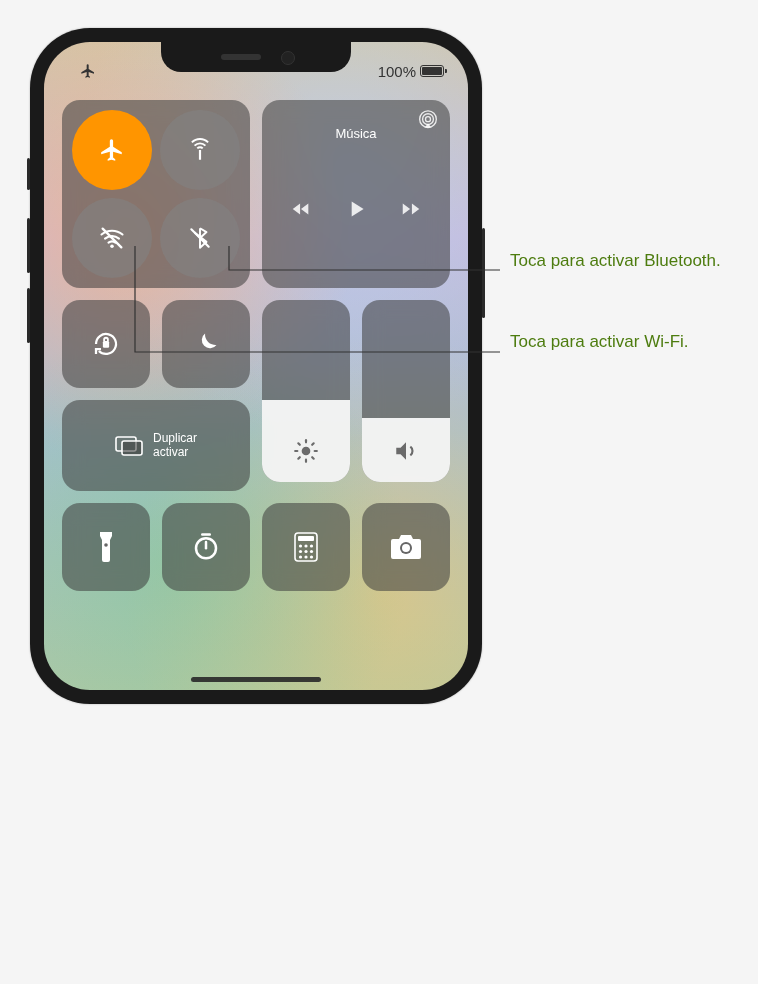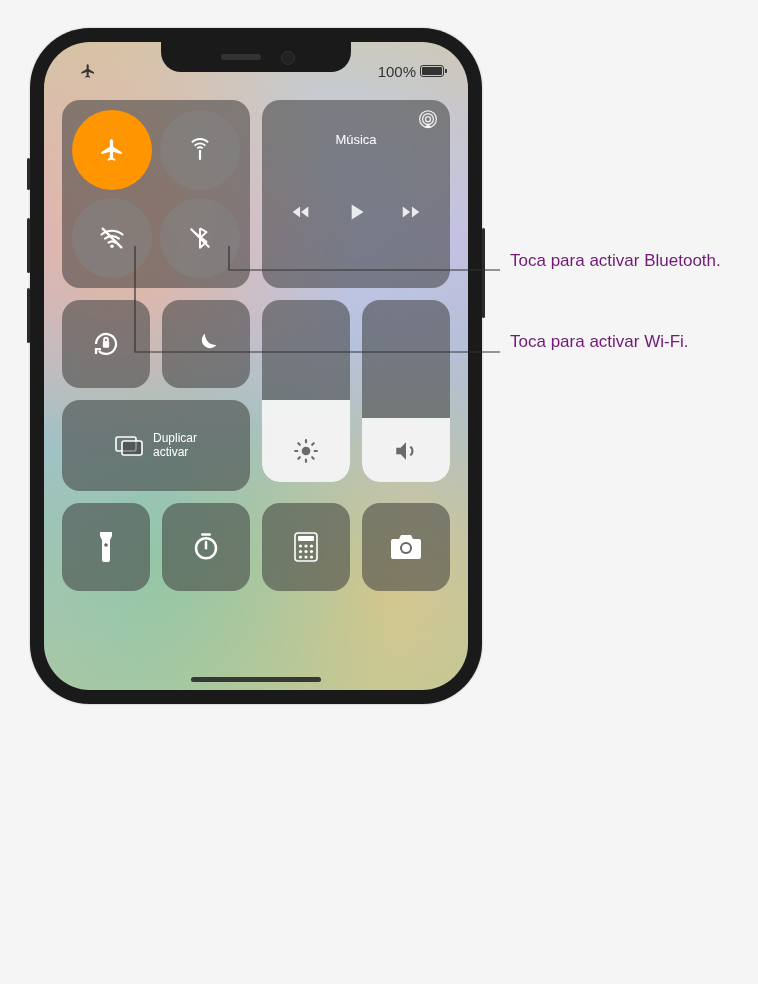--- a/index.html
+++ b/index.html
@@ -148,21 +148,21 @@
   aspect-ratio: 1/1;
   display: flex;
   flex-direction: column;
   padding: 12px;
   position: relative;
 }
 .music-title {
   color: #fff;
   font-size: 13px;
   text-align: center;
-  margin-top: 20px;
+  margin-top: 14px;
 }
 .music-controls {
   flex: 1;
   display: flex;
   align-items: center;
   justify-content: space-around;
   color: rgba(255,255,255,0.85);
 }
 .airplay-corner {
   position: absolute;
@@ -213,21 +213,21 @@
   transform: translateX(-50%);
   width: 130px;
   height: 5px;
   background: rgba(40,40,40,0.9);
   border-radius: 3px;
 }
 
 .callout {
   position: absolute;
   font-size: 17px;
-  color: #701a75;
+  color: #4d7c0f;
   line-height: 1.35;
 }
 .callout-line {
   position: absolute;
   stroke: #333;
   stroke-width: 1.2;
   fill: none;
 }
 svg { overflow: visible; }
 </style>

